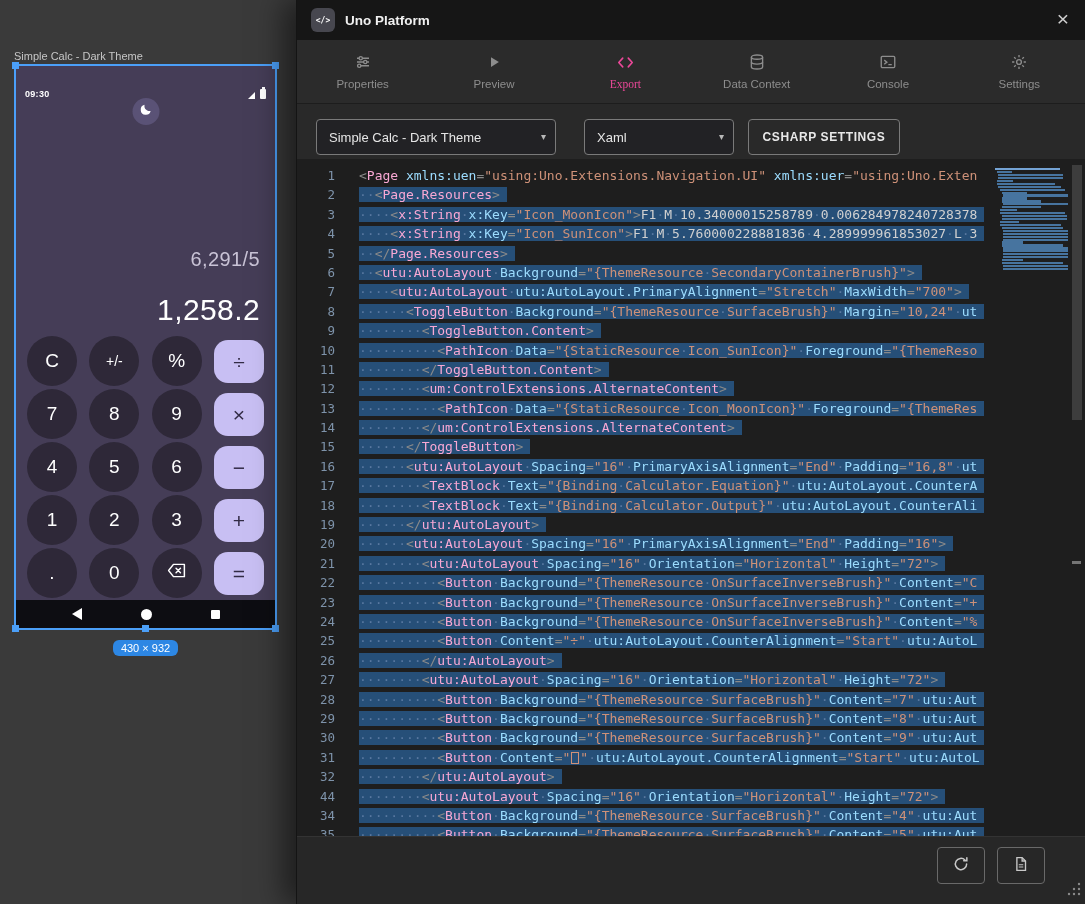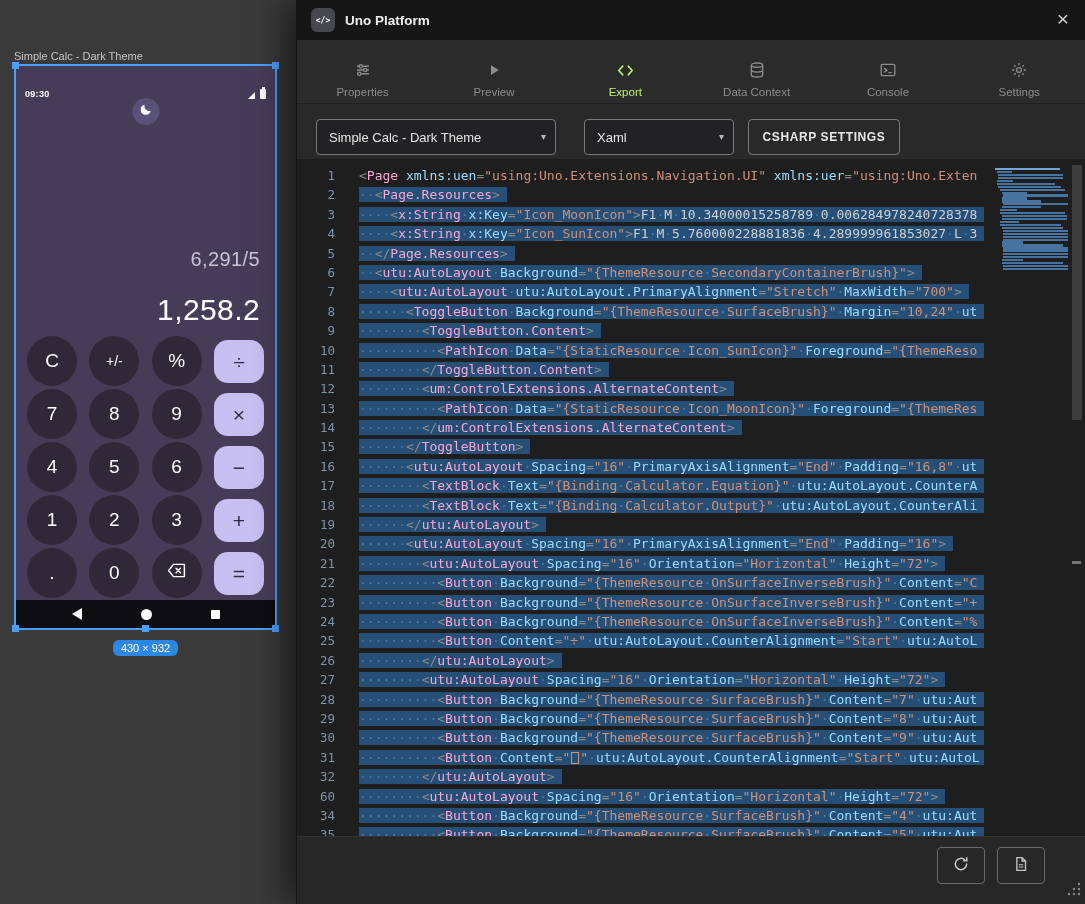--- a/index.html
+++ b/index.html
@@ -40,22 +40,22 @@
 
   
   .uno{position:absolute;left:296px;top:0;right:0;bottom:0;background:#1e1e1e;
        border-left:1px solid #141414;box-shadow:-12px 0 28px rgba(0,0,0,.5);}
   .titlebar{position:absolute;left:0;right:0;top:0;height:40px;background:#161616;display:flex;align-items:center;padding:0 14px;box-sizing:border-box;}
   .logo{width:24px;height:24px;border-radius:6px;background:#47474f;color:#fff;display:flex;align-items:center;justify-content:center;
         font-family:"DejaVu Sans Mono",monospace;font-size:8px;font-weight:700;}
   .win-title{margin-left:10px;color:#f0f0f0;font-size:13.5px;font-weight:700;}
   .close-x{position:absolute;right:16px;top:8px;color:#cfcfcf;font-size:21px;line-height:21px;cursor:pointer;}
   .tabbar{position:absolute;left:0;right:0;top:40px;height:63px;background:#2b2b2b;display:flex;}
-  .tab{flex:1;display:flex;flex-direction:column;align-items:center;padding-top:20px;color:#8d8d8d;cursor:pointer;}
-  .tab.active{color:#bef264;}
+  .tab{flex:1;display:flex;flex-direction:column;align-items:center;padding-top:12px;color:#8d8d8d;cursor:pointer;}
+  .tab.active{color:#ec4899;font-family:Liberation Serif, serif;}
   .tab-icon{height:20px;display:flex;align-items:center;}
   .tab-label{font-size:11.5px;margin-top:6px;}
   .toolbar{position:absolute;left:0;right:0;top:103px;height:56px;background:#292929;border-top:1px solid #1d1d1d;box-sizing:border-box;}
   .dd{position:absolute;top:15px;height:36px;border:1px solid #7a7a7a;border-radius:4px;background:#222225;
       display:flex;align-items:center;color:#e6e6e6;font-size:13px;padding:0 26px 0 12px;box-sizing:border-box;cursor:pointer;}
   .dd .chev{position:absolute;right:9px;top:11px;color:#b8b8b8;font-size:10px;}
   .dd1{left:19px;width:240px;}
   .dd2{left:287px;width:150px;}
   .csharp-btn{position:absolute;left:451px;top:15px;width:152px;height:36px;border:1px solid #7a7a7a;border-radius:4px;
       color:#e8e8e8;font-size:12px;font-weight:600;letter-spacing:.6px;display:flex;align-items:center;justify-content:center;cursor:pointer;box-sizing:border-box;}
@@ -258,21 +258,21 @@
           <div class="ln-num">23</div>
           <div class="ln-num">24</div>
           <div class="ln-num">25</div>
           <div class="ln-num">26</div>
           <div class="ln-num">27</div>
           <div class="ln-num">28</div>
           <div class="ln-num">29</div>
           <div class="ln-num">30</div>
           <div class="ln-num">31</div>
           <div class="ln-num">32</div>
-          <div class="ln-num">60</div>
+          <div class="ln-num">44</div>
           <div class="ln-num">34</div>
           <div class="ln-num">35</div>
         </div>
       <div class="code-lines" id="code-lines">
           <div class="code-line"><span class=""><span class="tk-p">&lt;</span><span class="tk-t">Page</span><span class="tk-w"> </span><span class="tk-a">xmlns:uen</span><span class="tk-p">=</span><span class="tk-v">"using:Uno.Extensions.Navigation.UI"</span><span class="tk-w"> </span><span class="tk-a">xmlns:uer</span><span class="tk-p">=</span><span class="tk-v">"using:Uno.Exten</span></span></div>
           <div class="code-line"><span class="sel"><span class="tk-w">··</span><span class="tk-p">&lt;</span><span class="tk-t">Page.Resources</span><span class="tk-p">&gt;</span></span></div>
           <div class="code-line"><span class="sel"><span class="tk-w">····</span><span class="tk-p">&lt;</span><span class="tk-t">x:String</span><span class="tk-w">·</span><span class="tk-a">x:Key</span><span class="tk-p">=</span><span class="tk-v">"Icon_MoonIcon"</span><span class="tk-p">&gt;</span><span class="tk-x">F1</span><span class="tk-w">·</span><span class="tk-x">M</span><span class="tk-w">·</span><span class="tk-x">10.34000015258789</span><span class="tk-w">·</span><span class="tk-x">0.006284978240728378</span></span></div>
           <div class="code-line"><span class="sel"><span class="tk-w">····</span><span class="tk-p">&lt;</span><span class="tk-t">x:String</span><span class="tk-w">·</span><span class="tk-a">x:Key</span><span class="tk-p">=</span><span class="tk-v">"Icon_SunIcon"</span><span class="tk-p">&gt;</span><span class="tk-x">F1</span><span class="tk-w">·</span><span class="tk-x">M</span><span class="tk-w">·</span><span class="tk-x">5.760000228881836</span><span class="tk-w">·</span><span class="tk-x">4.289999961853027</span><span class="tk-w">·</span><span class="tk-x">L</span><span class="tk-w">·</span><span class="tk-x">3</span></span></div>
           <div class="code-line"><span class="sel"><span class="tk-w">··</span><span class="tk-p">&lt;/</span><span class="tk-t">Page.Resources</span><span class="tk-p">&gt;</span></span></div>
           <div class="code-line"><span class="sel"><span class="tk-w">··</span><span class="tk-p">&lt;</span><span class="tk-t">utu:AutoLayout</span><span class="tk-w">·</span><span class="tk-a">Background</span><span class="tk-p">=</span><span class="tk-v">"{ThemeResource</span><span class="tk-w">·</span><span class="tk-v">SecondaryContainerBrush}"</span><span class="tk-p">&gt;</span></span></div>

